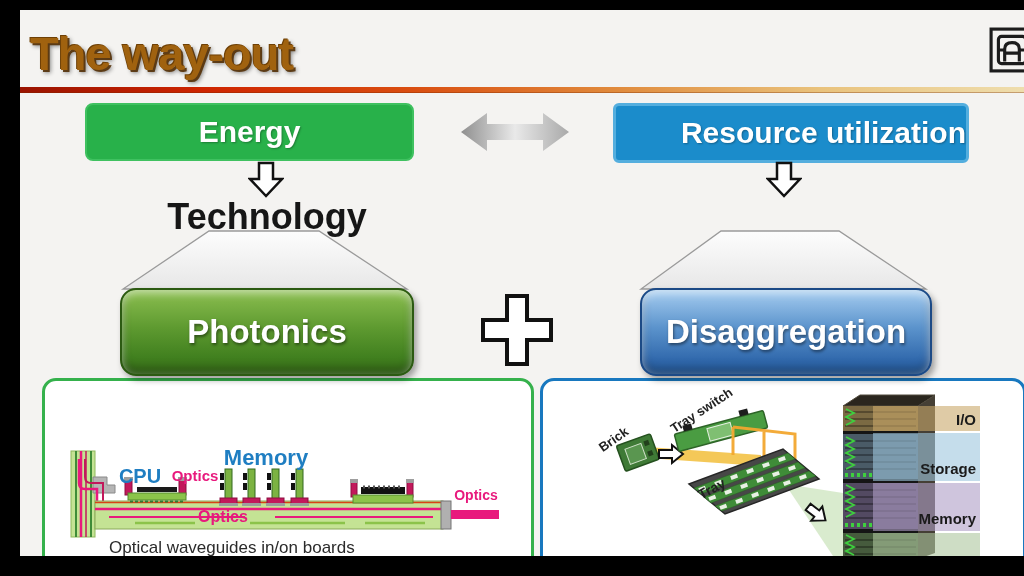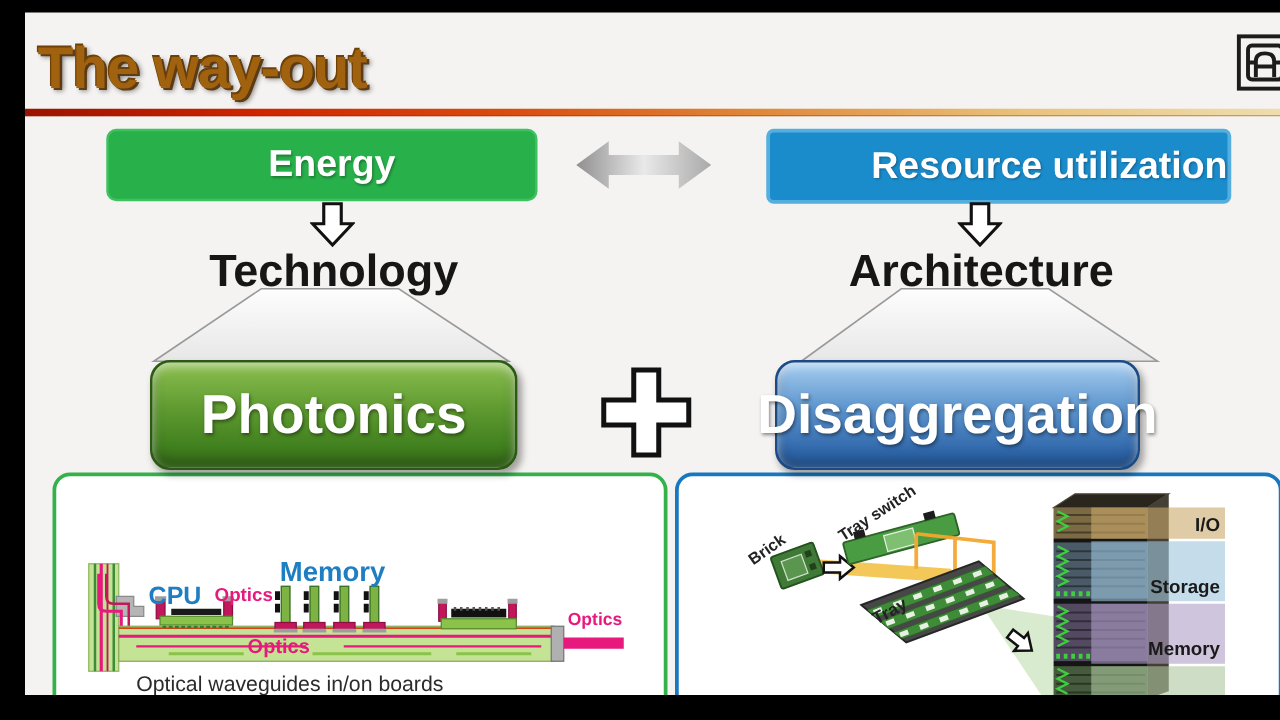--- a/index.html
+++ b/index.html
@@ -14,21 +14,21 @@
     letter-spacing:-1px;color:#a0620f;z-index:5;
     text-shadow:-1px -1px 0 #6e4006, 2px 2px 0 rgba(84,48,6,.9), 3px 3px 4px rgba(0,0,0,.45);}
   #title-rule{position:absolute;left:0;top:87px;width:1024px;height:5px;z-index:5;
     background:linear-gradient(90deg,#9a1300 0%,#ce2500 18%,#d94d10 38%,#e08a3c 58%,#e9c27c 78%,#efe0b2 100%);
     border-bottom:1px solid rgba(120,40,0,.35);}
   #corner-logo{position:absolute;left:968px;top:27px;width:48px;height:46px;z-index:5;}
 
   
   .concept-box{position:absolute;top:103px;height:54px;border-radius:8px;z-index:5;
     display:flex;align-items:center;justify-content:center;color:#fff;font-weight:bold;
-    font-size:30px;text-shadow:1px 1px 2px rgba(0,0,0,.3);padding-left:16px;}
+    font-size:30px;text-shadow:1px 1px 2px rgba(0,0,0,.3);}
   #energy-box{left:65px;width:325px;background:#28b14a;border:2px solid #3fc160;}
   #resource-box{left:593px;width:350px;background:#1b8ccb;border:3px solid #54aede;border-radius:6px;justify-content:flex-end;}
 
   .mid-label{position:absolute;top:196px;width:240px;text-align:center;z-index:5;
     font-size:36px;font-weight:bold;color:#161616;}
   #technology-label{left:127px;}
   #architecture-label{left:645px;}
 
   .down-arrow{position:absolute;top:161px;width:36px;height:37px;z-index:5;}
   #down-arrow-left{left:228px;}
@@ -37,25 +37,25 @@
   #bidir-arrow{position:absolute;left:440px;top:110px;width:110px;height:45px;z-index:5;}
   #plus-icon{position:absolute;left:456px;top:289px;width:82px;height:82px;z-index:6;}
 
   .funnel{position:absolute;top:229px;width:292px;height:62px;z-index:3;}
   #funnel-left{left:99px;}
   #funnel-right{left:617px;}
 
   
   .solution-box{position:absolute;top:288px;height:84px;border-radius:16px;z-index:5;
     display:flex;align-items:center;justify-content:center;color:#fff;font-weight:bold;
-    font-size:44px;text-shadow:1px 2px 3px rgba(0,0,0,.45);
+    font-size:33px;text-shadow:1px 2px 3px rgba(0,0,0,.45);
     box-shadow:3px 4px 6px rgba(0,0,0,.35), inset 0 3px 8px rgba(255,255,255,.55), inset 0 -6px 10px rgba(0,0,0,.25);}
   #photonics-box{left:100px;width:290px;border:2px solid #2c5a12;
     background:linear-gradient(180deg,#8cbf50 0%,#5e9a30 45%,#41801f 80%,#376d18 100%);}
-  #disaggregation-box{left:600px;width:288px;border:2px solid #1c4a86;
+  #disaggregation-box{left:620px;width:288px;border:2px solid #1c4a86;
     background:linear-gradient(180deg,#a6cdf0 0%,#5b93cc 45%,#2f67ab 85%,#275d9e 100%);}
 
   
   .detail-panel{position:absolute;top:378px;height:195px;background:#fff;border-radius:14px;z-index:2;}
   #photonics-panel{left:22px;width:486px;border:3px solid #35b14c;}
   #disaggregation-panel{left:520px;width:480px;border:3px solid #1878bf;}
   .panel-svg{position:absolute;left:0;top:0;}
   svg text{font-family:"Liberation Sans",sans-serif;}
 </style>
 </head>
@@ -89,21 +89,20 @@
   </div>
 
   <svg id="down-arrow-left" class="down-arrow" viewBox="0 0 36 37">
     <polygon points="11,2 25,2 25,18 34,18 18,35 2,18 11,18" fill="#fff" stroke="#111" stroke-width="2.5"></polygon>
   </svg>
   <svg id="down-arrow-right" class="down-arrow" viewBox="0 0 36 37">
     <polygon points="11,2 25,2 25,18 34,18 18,35 2,18 11,18" fill="#fff" stroke="#111" stroke-width="2.5"></polygon>
   </svg>
 
   <div id="technology-label" class="mid-label">Technology</div>
-  <div id="architecture-label" class="mid-label">Architecture</div>
 
   <svg id="funnel-left" class="funnel" viewBox="0 0 292 62">
     <defs>
         <linearGradient id="gF1" x1="0" y1="0" x2="0" y2="1">
       <stop offset="0" stop-color="#fdfdfd"></stop>
           <stop offset="1" stop-color="#e7e7e7"></stop>
     </linearGradient>
       </defs>
     <polygon points="90,2 200,2 288,60 4,60" fill="url(#gF1)" stroke="#9a9a9a" stroke-width="1.3"></polygon>
   </svg>

